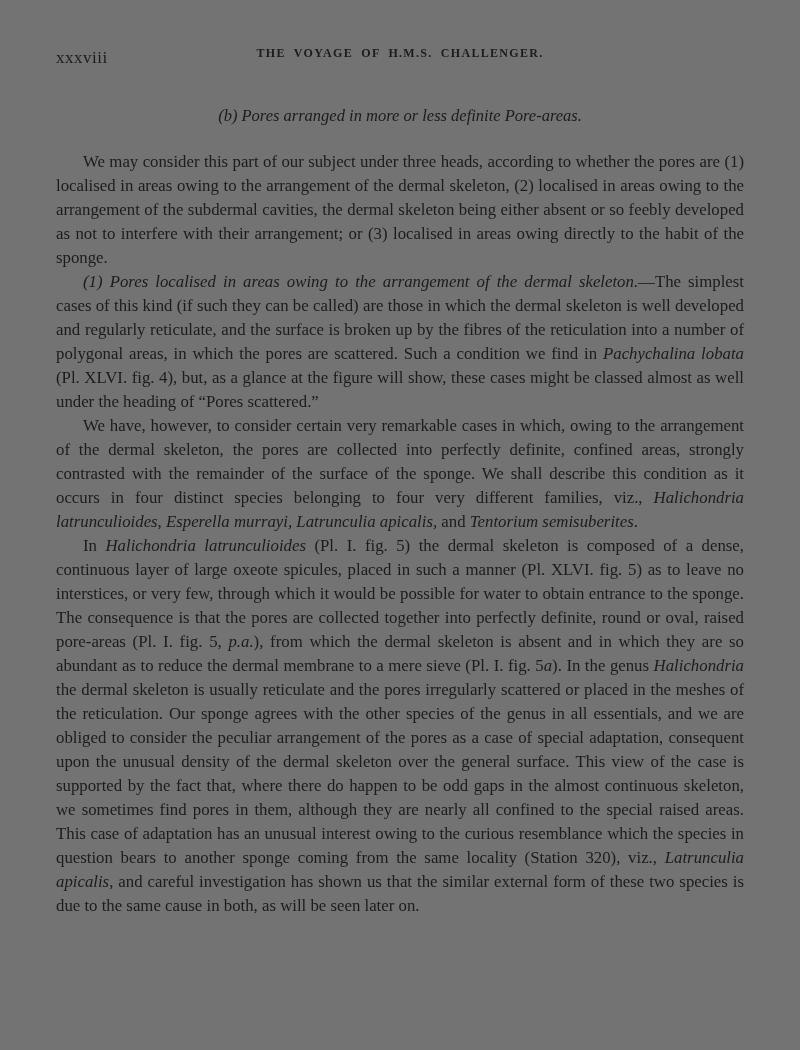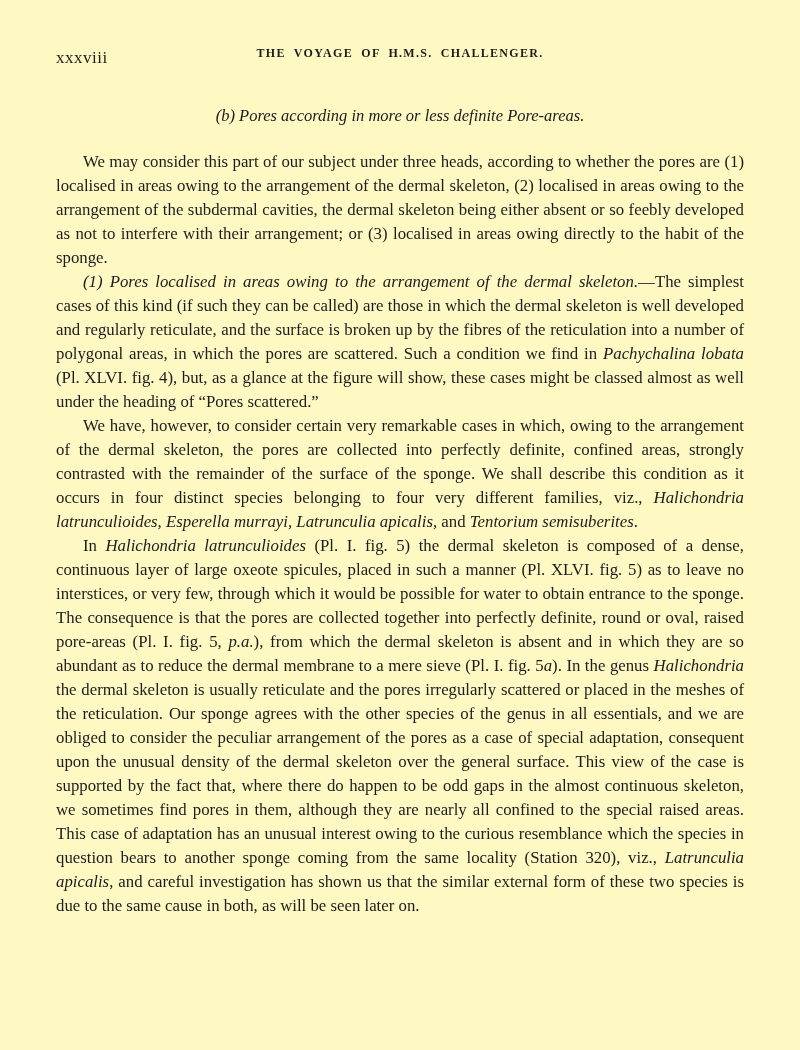--- a/index.html
+++ b/index.html
@@ -2,21 +2,21 @@
 <html><head>
 <meta charset="utf-8">
 <style>
   * { box-sizing: border-box; }
   html, body { margin: 0; padding: 0; background: #e9e9e6; }
   .page {
     position: relative;
     width: 800px;
     height: 1050px;
     margin: 0 auto;
-    background: #fef9c3;
+    background: #737373;
     color: #1c1c1c;
     font-family: "Liberation Serif", "DejaVu Serif", serif;
     padding: 46px 56px 40px 56px;
     overflow: hidden;
   }
   .header {
     position: relative;
     height: 24px;
     margin-bottom: 30px;
   }
@@ -55,20 +55,20 @@
   .body-text em { }
 </style>
 </head>
 <body>
 
 <div class="page">
   <div class="header">
     <span class="folio">xxxviii</span>
     <span class="running-title">THE VOYAGE OF H.M.S. CHALLENGER.</span>
   </div>
-  <h2 class="section-heading">(b) Pores according in more or less definite Pore-areas.</h2>
+  <h2 class="section-heading">(b) Pores arranged in more or less definite Pore-areas.</h2>
   <div class="body-text">
       <p><span>We may consider this part of our subject under three heads, according to whether the pores are (1) localised in areas owing to the arrangement of the dermal skeleton, (2) localised in areas owing to the arrangement of the subdermal cavities, the dermal skeleton being either absent or so feebly developed as not to interfere with their arrangement; or (3) localised in areas owing directly to the habit of the sponge.</span></p>
       <p><em>(1) Pores localised in areas owing to the arrangement of the dermal skeleton.</em><span>—The simplest cases of this kind (if such they can be called) are those in which the dermal skeleton is well developed and regularly reticulate, and the surface is broken up by the fibres of the reticulation into a number of polygonal areas, in which the pores are scattered. Such a condition we find in </span><em>Pachychalina lobata</em><span> (Pl. XLVI. fig. 4), but, as a glance at the figure will show, these cases might be classed almost as well under the heading of “Pores scattered.”</span></p>
       <p><span>We have, however, to consider certain very remarkable cases in which, owing to the arrangement of the dermal skeleton, the pores are collected into perfectly definite, confined areas, strongly contrasted with the remainder of the surface of the sponge. We shall describe this condition as it occurs in four distinct species belonging to four very different families, viz., </span><em>Halichondria latrunculioides, Esperella murrayi, Latrunculia apicalis,</em><span> and </span><em>Tentorium semisuberites</em><span>.</span></p>
       <p><span>In </span><em>Halichondria latrunculioides</em><span> (Pl. I. fig. 5) the dermal skeleton is composed of a dense, continuous layer of large oxeote spicules, placed in such a manner (Pl. XLVI. fig. 5) as to leave no interstices, or very few, through which it would be possible for water to obtain entrance to the sponge. The consequence is that the pores are collected together into perfectly definite, round or oval, raised pore-areas (Pl. I. fig. 5, </span><em>p.a.</em><span>), from which the dermal skeleton is absent and in which they are so abundant as to reduce the dermal membrane to a mere sieve (Pl. I. fig. 5</span><em>a</em><span>). In the genus </span><em>Halichondria</em><span> the dermal skeleton is usually reticulate and the pores irregularly scattered or placed in the meshes of the reticulation. Our sponge agrees with the other species of the genus in all essentials, and we are obliged to consider the peculiar arrangement of the pores as a case of special adaptation, consequent upon the unusual density of the dermal skeleton over the general surface. This view of the case is supported by the fact that, where there do happen to be odd gaps in the almost continuous skeleton, we sometimes find pores in them, although they are nearly all confined to the special raised areas. This case of adaptation has an unusual interest owing to the curious resemblance which the species in question bears to another sponge coming from the same locality (Station 320), viz., </span><em>Latrunculia apicalis</em><span>, and careful investigation has shown us that the similar external form of these two species is due to the same cause in both, as will be seen later on.</span></p>
     </div>
 </div>
 
 </body></html>

